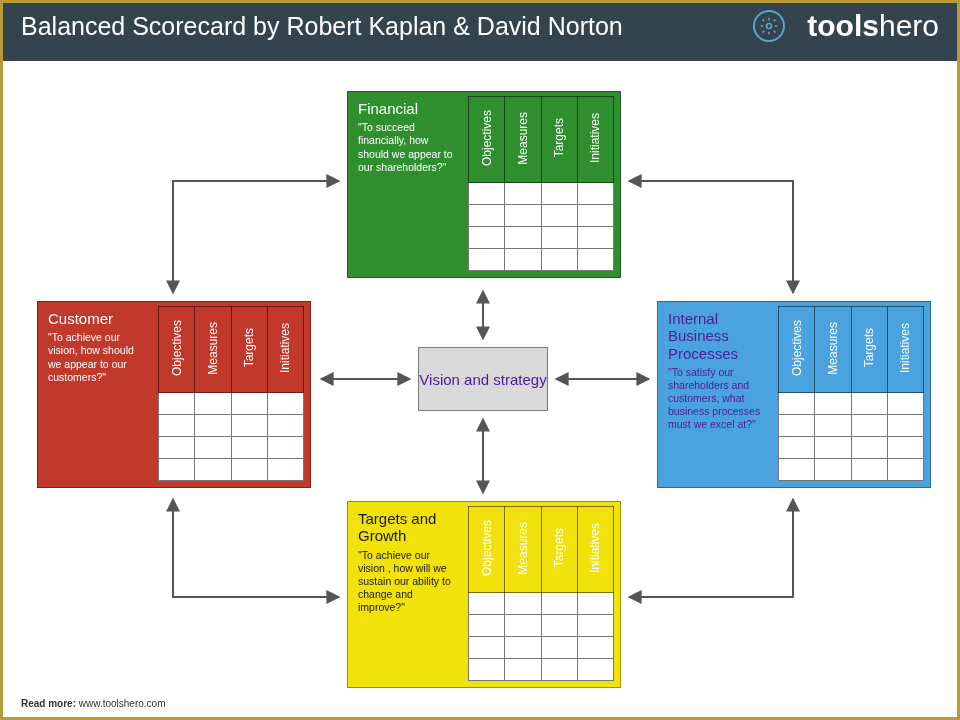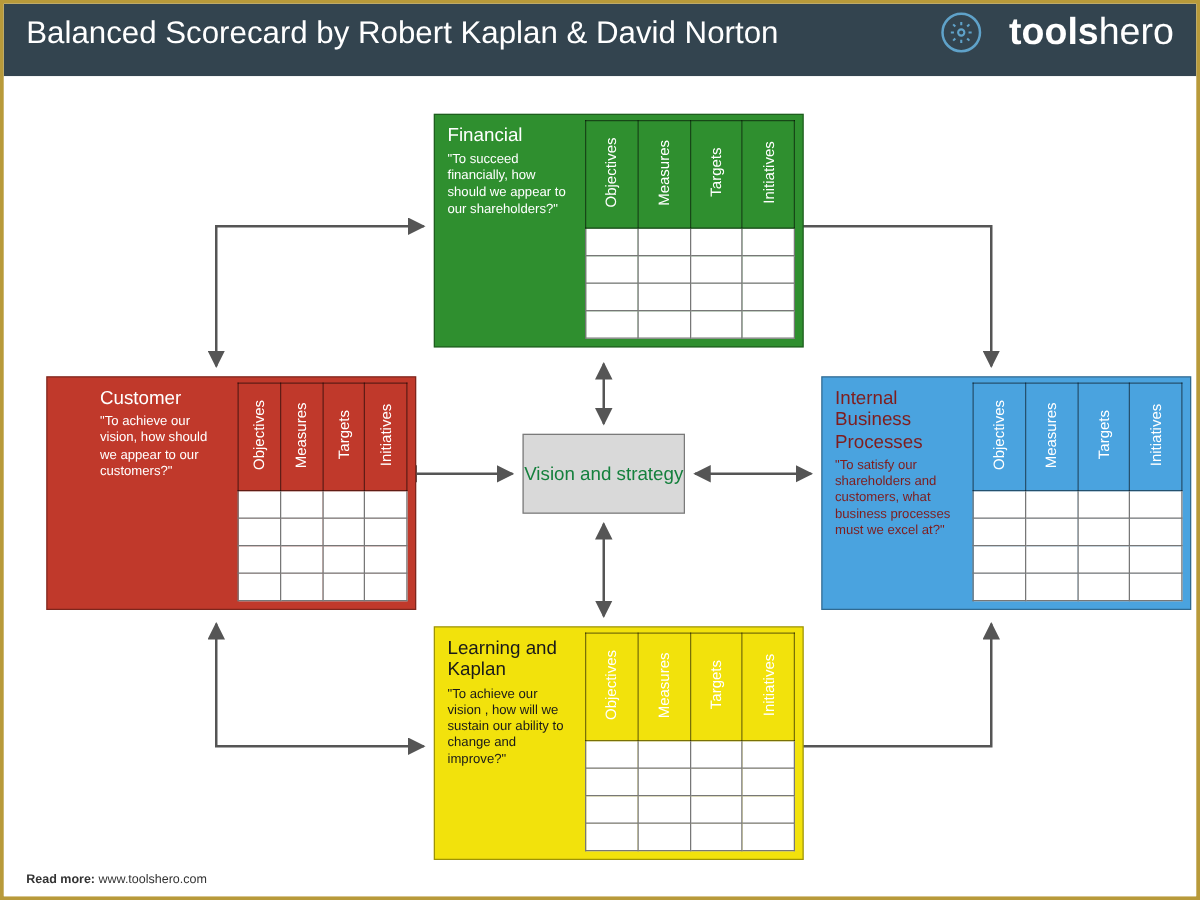--- a/index.html
+++ b/index.html
@@ -38,26 +38,26 @@
   }
   .hub {
     position: absolute;
     left: 415px; top: 286px;
     width: 130px; height: 64px;
     background: #d9d9d9;
     border: 1px solid #7a7a7a;
     display: flex; align-items: center; justify-content: center;
     text-align: center;
     font-size: 15px;
-    color: #15803d;
+    color: #4c1d95;
   }
   
   .card {
     position: absolute;
-    width: 296px;
+    width: 274px;
     border: 1px solid rgba(0,0,0,.35);
     color: #fff;
   }
   .card .inner { display: flex; }
   .card .side {
     width: 118px;
     padding: 8px 8px 10px 10px;
   }
   .card .side .ttl { font-size: 15px; font-weight: 400; margin-bottom: 4px; line-height: 1.15; }
   .card .side .q { font-size: 10.5px; line-height: 1.25; }
@@ -81,23 +81,23 @@
     writing-mode: vertical-rl;
     transform: rotate(180deg);
     white-space: nowrap;
   }
   .card td {
     height: 22px;
     border: 1px solid #777;
     background: #fff;
   }
   .financial { left: 344px; top: 30px; background: #2f8f2f; }
-  .customer  { left: 34px;  top: 240px; background: #c0392b; padding-left: 32px; }
+  .customer  { left: 34px;  top: 240px; background: #c0392b; }
   .ibp       { left: 654px; top: 240px; background: #4aa3df; }
-  .ibp .side .ttl, .ibp .side .q { color: #7f1d1d; }
+  .ibp .side .ttl, .ibp .side .q { color: #4c1d95; }
   .learning  { left: 344px; top: 440px; background: #f2e20c; }
   .learning .side .ttl, .learning .side .q { color: #1a1a1a; }
   
   svg.arrows { position: absolute; left: 0; top: 0; width: 960px; height: 658px; pointer-events: none; }
   .footer {
     position: absolute;
     left: 18px; bottom: 10px;
     font-size: 10px; color: #333;
   }
   .footer b { font-weight: 700; }
@@ -276,21 +276,21 @@
               </tr>
         </tbody>
           </table>
       </div>
     </div>
   </div>
 
   <div class="card learning">
     <div class="inner">
       <div class="side">
-        <div class="ttl">Learning and Kaplan</div>
+        <div class="ttl">Targets and Growth</div>
         <div class="q">"To achieve our vision , how will we sustain our ability to change and improve?"</div>
       </div>
       <div class="grid">
         <table>
           <tbody>
               <tr>
             <th><span>Objectives</span></th>
             <th><span>Measures</span></th>
             <th><span>Targets</span></th>
             <th><span>Initiatives</span></th>

